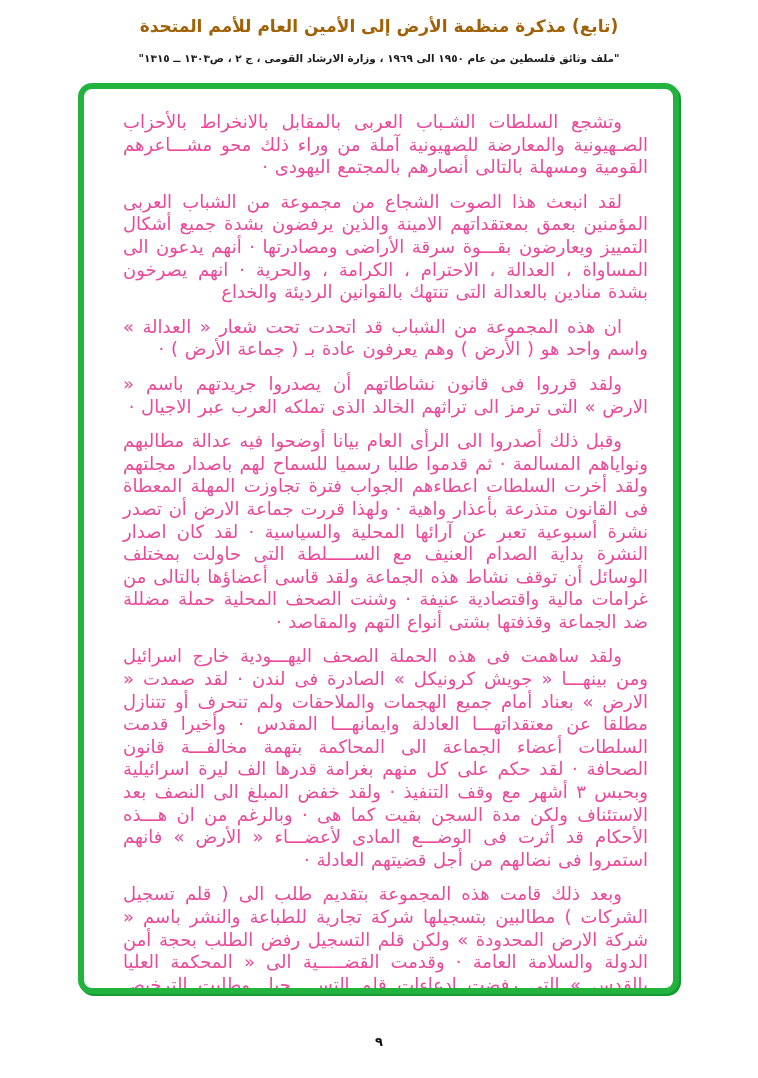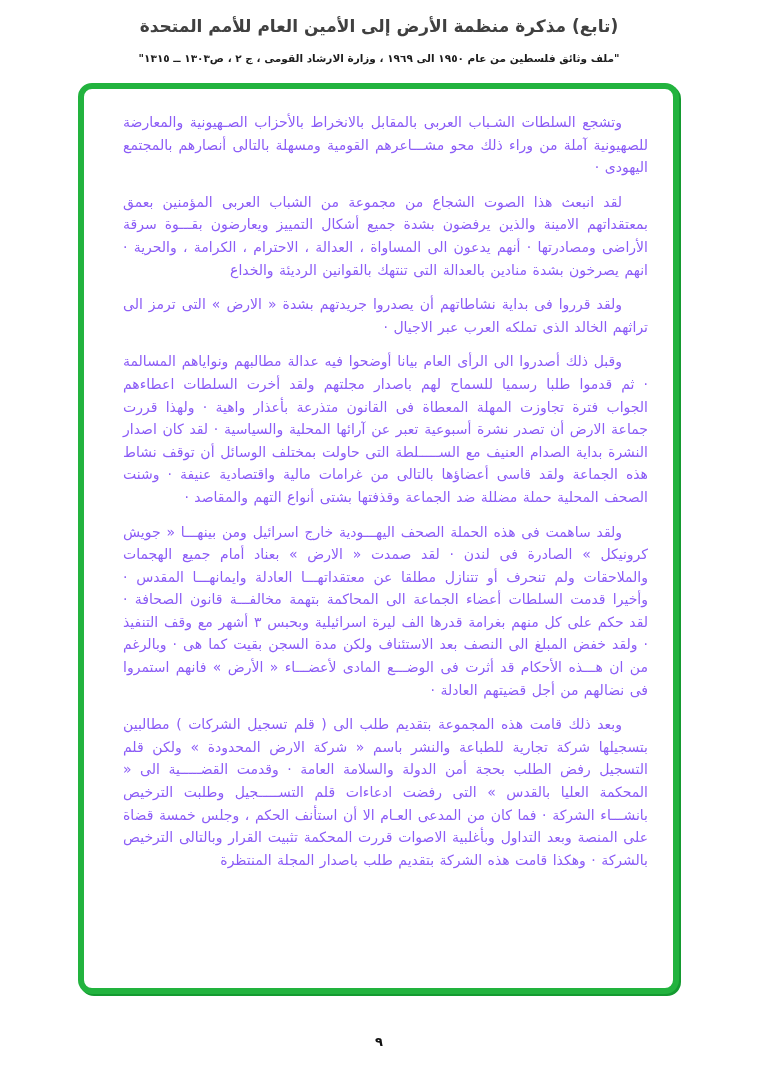--- a/index.html
+++ b/index.html
@@ -18,21 +18,21 @@
   .doc-title {
     position: absolute;
     top: 16px;
     left: 0;
     width: 758px;
     text-align: center;
     direction: rtl;
     font-size: 17px;
     font-weight: bold;
     letter-spacing: 0px;
-    color: #404040;
+    color: #a16207;
   }
   .doc-subtitle {
     position: absolute;
     top: 52px;
     left: 0;
     width: 758px;
     text-align: center;
     direction: rtl;
     font-size: 10.5px;
     font-weight: bold;
@@ -51,23 +51,23 @@
     overflow: hidden;
     background: #ffffff;
   }
   .frame-content {
     position: absolute;
     top: 0; right: 0; bottom: 0; left: 0;
     padding: 22px 25px 0 39px;
     direction: rtl;
     text-align: justify;
     text-justify: inter-word;
-    font-size: 14px;
+    font-size: 18px;
     line-height: 22.6px;
-    color: #8b5cf6;
+    color: #ec4899;
     word-spacing: 1px;
   }
   .frame-content p {
     margin: 0 0 12px 0;
     text-indent: 26px;
   }
   .page-number {
     position: absolute;
     top: 1034px;
     left: 0;
@@ -82,20 +82,21 @@
 <body>
 
 <div class="doc-title">(تابع) مذكرة منظمة الأرض إلى الأمين العام للأمم المتحدة</div>
 
 <div class="doc-subtitle">"ملف وثائق فلسطين من عام ١٩٥٠ الى ١٩٦٩ ، وزارة الارشاد القومى ، ج ٢ ، ص١٣٠٣ ــ ١٣١٥"</div>
 
 <div class="green-frame">
   <div class="frame-content">
     <p>وتشجع السلطات الشـباب العربى بالمقابل بالانخراط بالأحزاب الصـهيونية والمعارضة للصهيونية آملة من وراء ذلك محو مشـــاعرهم القومية ومسهلة بالتالى أنصارهم بالمجتمع اليهودى ·</p>
     <p>لقد انبعث هذا الصوت الشجاع من مجموعة من الشباب العربى المؤمنين بعمق بمعتقداتهم الامينة والذين يرفضون بشدة جميع أشكال التمييز ويعارضون بقـــوة سرقة الأراضى ومصادرتها · أنهم يدعون الى المساواة ، العدالة ، الاحترام ، الكرامة ، والحرية · انهم يصرخون بشدة منادين بالعدالة التى تنتهك بالقوانين الرديئة والخداع</p>
-    <p>ولقد قرروا فى بداية نشاطاتهم أن يصدروا جريدتهم بشدة « الارض » التى ترمز الى تراثهم الخالد الذى تملكه العرب عبر الاجيال ·</p>
+    <p>ان هذه المجموعة من الشباب قد اتحدت تحت شعار « العدالة » واسم واحد هو ( الأرض ) وهم يعرفون عادة بـ ( جماعة الأرض ) ·</p>
+    <p>ولقد قرروا فى قانون نشاطاتهم أن يصدروا جريدتهم باسم « الارض » التى ترمز الى تراثهم الخالد الذى تملكه العرب عبر الاجيال ·</p>
     <p>وقبل ذلك أصدروا الى الرأى العام بيانا أوضحوا فيه عدالة مطالبهم ونواياهم المسالمة · ثم قدموا طلبا رسميا للسماح لهم باصدار مجلتهم ولقد أخرت السلطات اعطاءهم الجواب فترة تجاوزت المهلة المعطاة فى القانون متذرعة بأعذار واهية · ولهذا قررت جماعة الارض أن تصدر نشرة أسبوعية تعبر عن آرائها المحلية والسياسية · لقد كان اصدار النشرة بداية الصدام العنيف مع الســـــلطة التى حاولت بمختلف الوسائل أن توقف نشاط هذه الجماعة ولقد قاسى أعضاؤها بالتالى من غرامات مالية واقتصادية عنيفة · وشنت الصحف المحلية حملة مضللة ضد الجماعة وقذفتها بشتى أنواع التهم والمقاصد ·</p>
     <p>ولقد ساهمت فى هذه الحملة الصحف اليهـــودية خارج اسرائيل ومن بينهـــا « جويش كرونيكل » الصادرة فى لندن · لقد صمدت « الارض » بعناد أمام جميع الهجمات والملاحقات ولم تنحرف أو تتنازل مطلقا عن معتقداتهـــا العادلة وايمانهـــا المقدس · وأخيرا قدمت السلطات أعضاء الجماعة الى المحاكمة بتهمة مخالفـــة قانون الصحافة · لقد حكم على كل منهم بغرامة قدرها الف ليرة اسرائيلية وبحبس ٣ أشهر مع وقف التنفيذ · ولقد خفض المبلغ الى النصف بعد الاستئناف ولكن مدة السجن بقيت كما هى · وبالرغم من ان هـــذه الأحكام قد أثرت فى الوضـــع المادى لأعضـــاء « الأرض » فانهم استمروا فى نضالهم من أجل قضيتهم العادلة ·</p>
     <p>وبعد ذلك قامت هذه المجموعة بتقديم طلب الى ( قلم تسجيل الشركات ) مطالبين بتسجيلها شركة تجارية للطباعة والنشر باسم « شركة الارض المحدودة » ولكن قلم التسجيل رفض الطلب بحجة أمن الدولة والسلامة العامة · وقدمت القضـــــية الى « المحكمة العليا بالقدس » التى رفضت ادعاءات قلم التســـــجيل وطلبت الترخيص بانشـــاء الشركة · فما كان من المدعى العـام الا أن استأنف الحكم ، وجلس خمسة قضاة على المنصة وبعد التداول وبأغلبية الاصوات قررت المحكمة تثبيت القرار وبالتالى الترخيص بالشركة · وهكذا قامت هذه الشركة بتقديم طلب باصدار المجلة المنتظرة</p>
   </div>
 </div>
 
 <div class="page-number">٩</div>
 
 </body></html>

